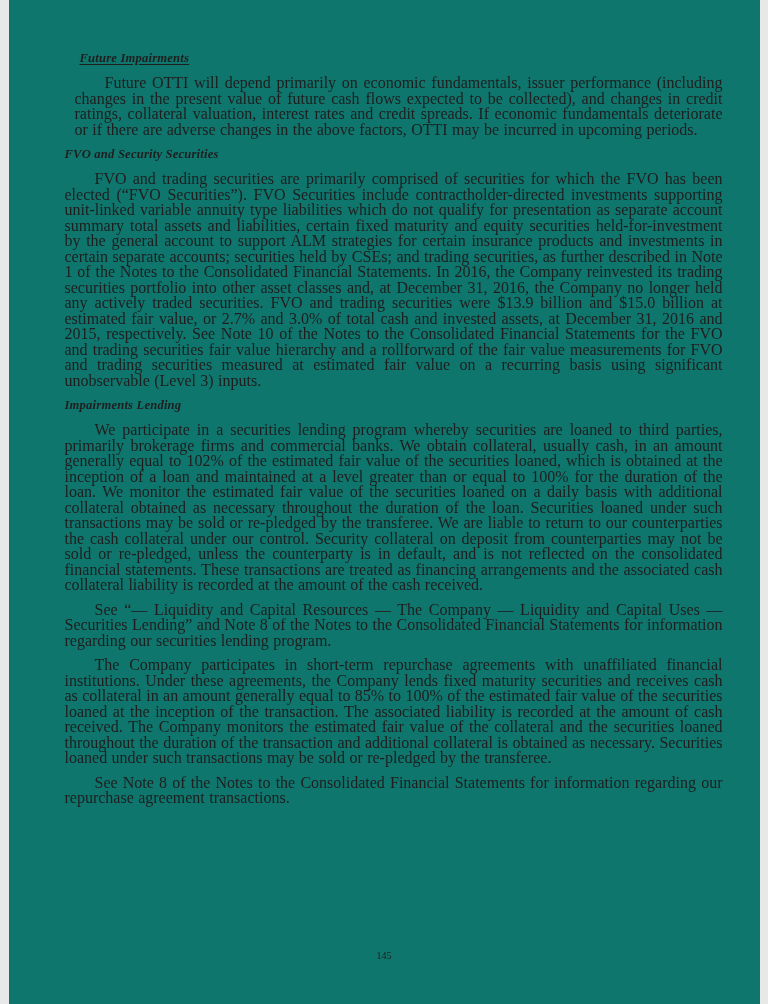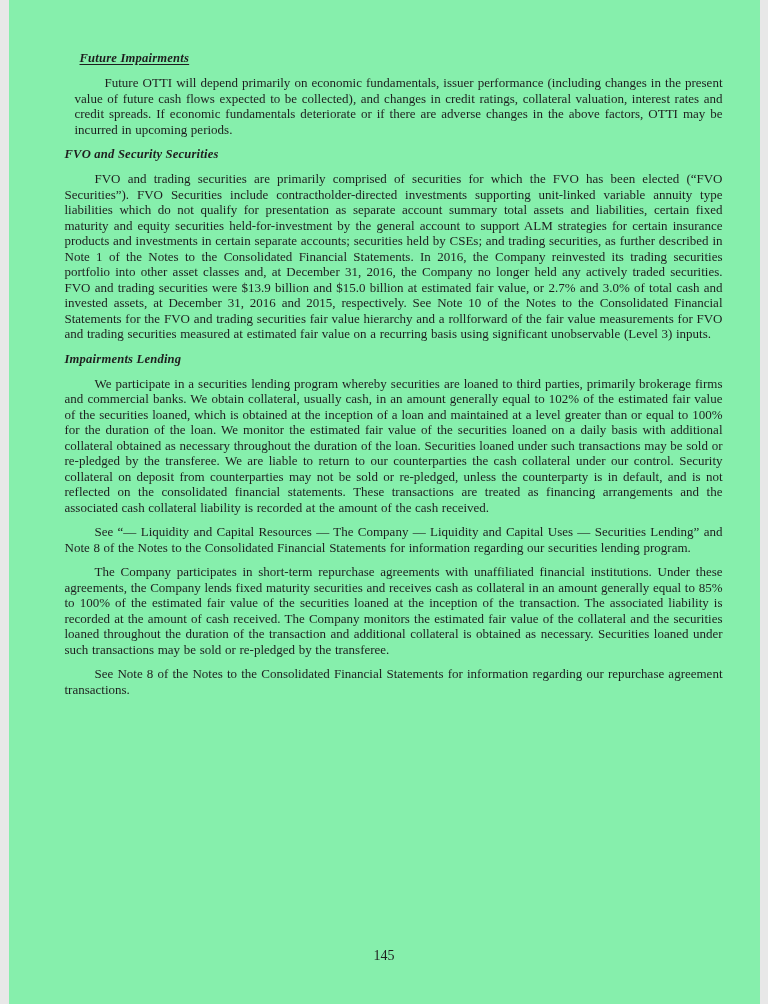--- a/index.html
+++ b/index.html
@@ -4,21 +4,21 @@
 <style>
   html, body {
     margin: 0;
     padding: 0;
     background: #e8e8e8;
   }
   .page {
     position: relative;
     width: 751px;
     height: 1004px;
-    background: #86efac;
+    background: #0f766e;
     font-family: "Liberation Serif", "DejaVu Serif", serif;
     color: #1e1e1e;
     overflow: hidden;
     margin: 0 auto;
   }
   .content {
     padding-top: 51px;
   }
   .sec {
     margin-left: 56px;
@@ -40,34 +40,34 @@
     letter-spacing: 0.2px;
   }
   .sec:first-child h2.heading {
     margin-top: 0;
   }
   h2.heading.underlined {
     text-decoration: underline;
     text-underline-offset: 2px;
   }
   p.para {
-    font-size: 13px;
+    font-size: 16px;
     line-height: 15.5px;
     margin: 9px 0 0 0;
     text-indent: 30px;
     text-align: justify;
     word-spacing: 0.4px;
   }
   .page-number {
     position: absolute;
     top: 948px;
     left: 0;
     width: 100%;
     text-align: center;
-    font-size: 14px;
+    font-size: 10px;
     line-height: 15px;
   }
 </style>
 </head>
 <body>
 
 <div class="page">
   <div class="content">
 
     <section class="sec indented">

